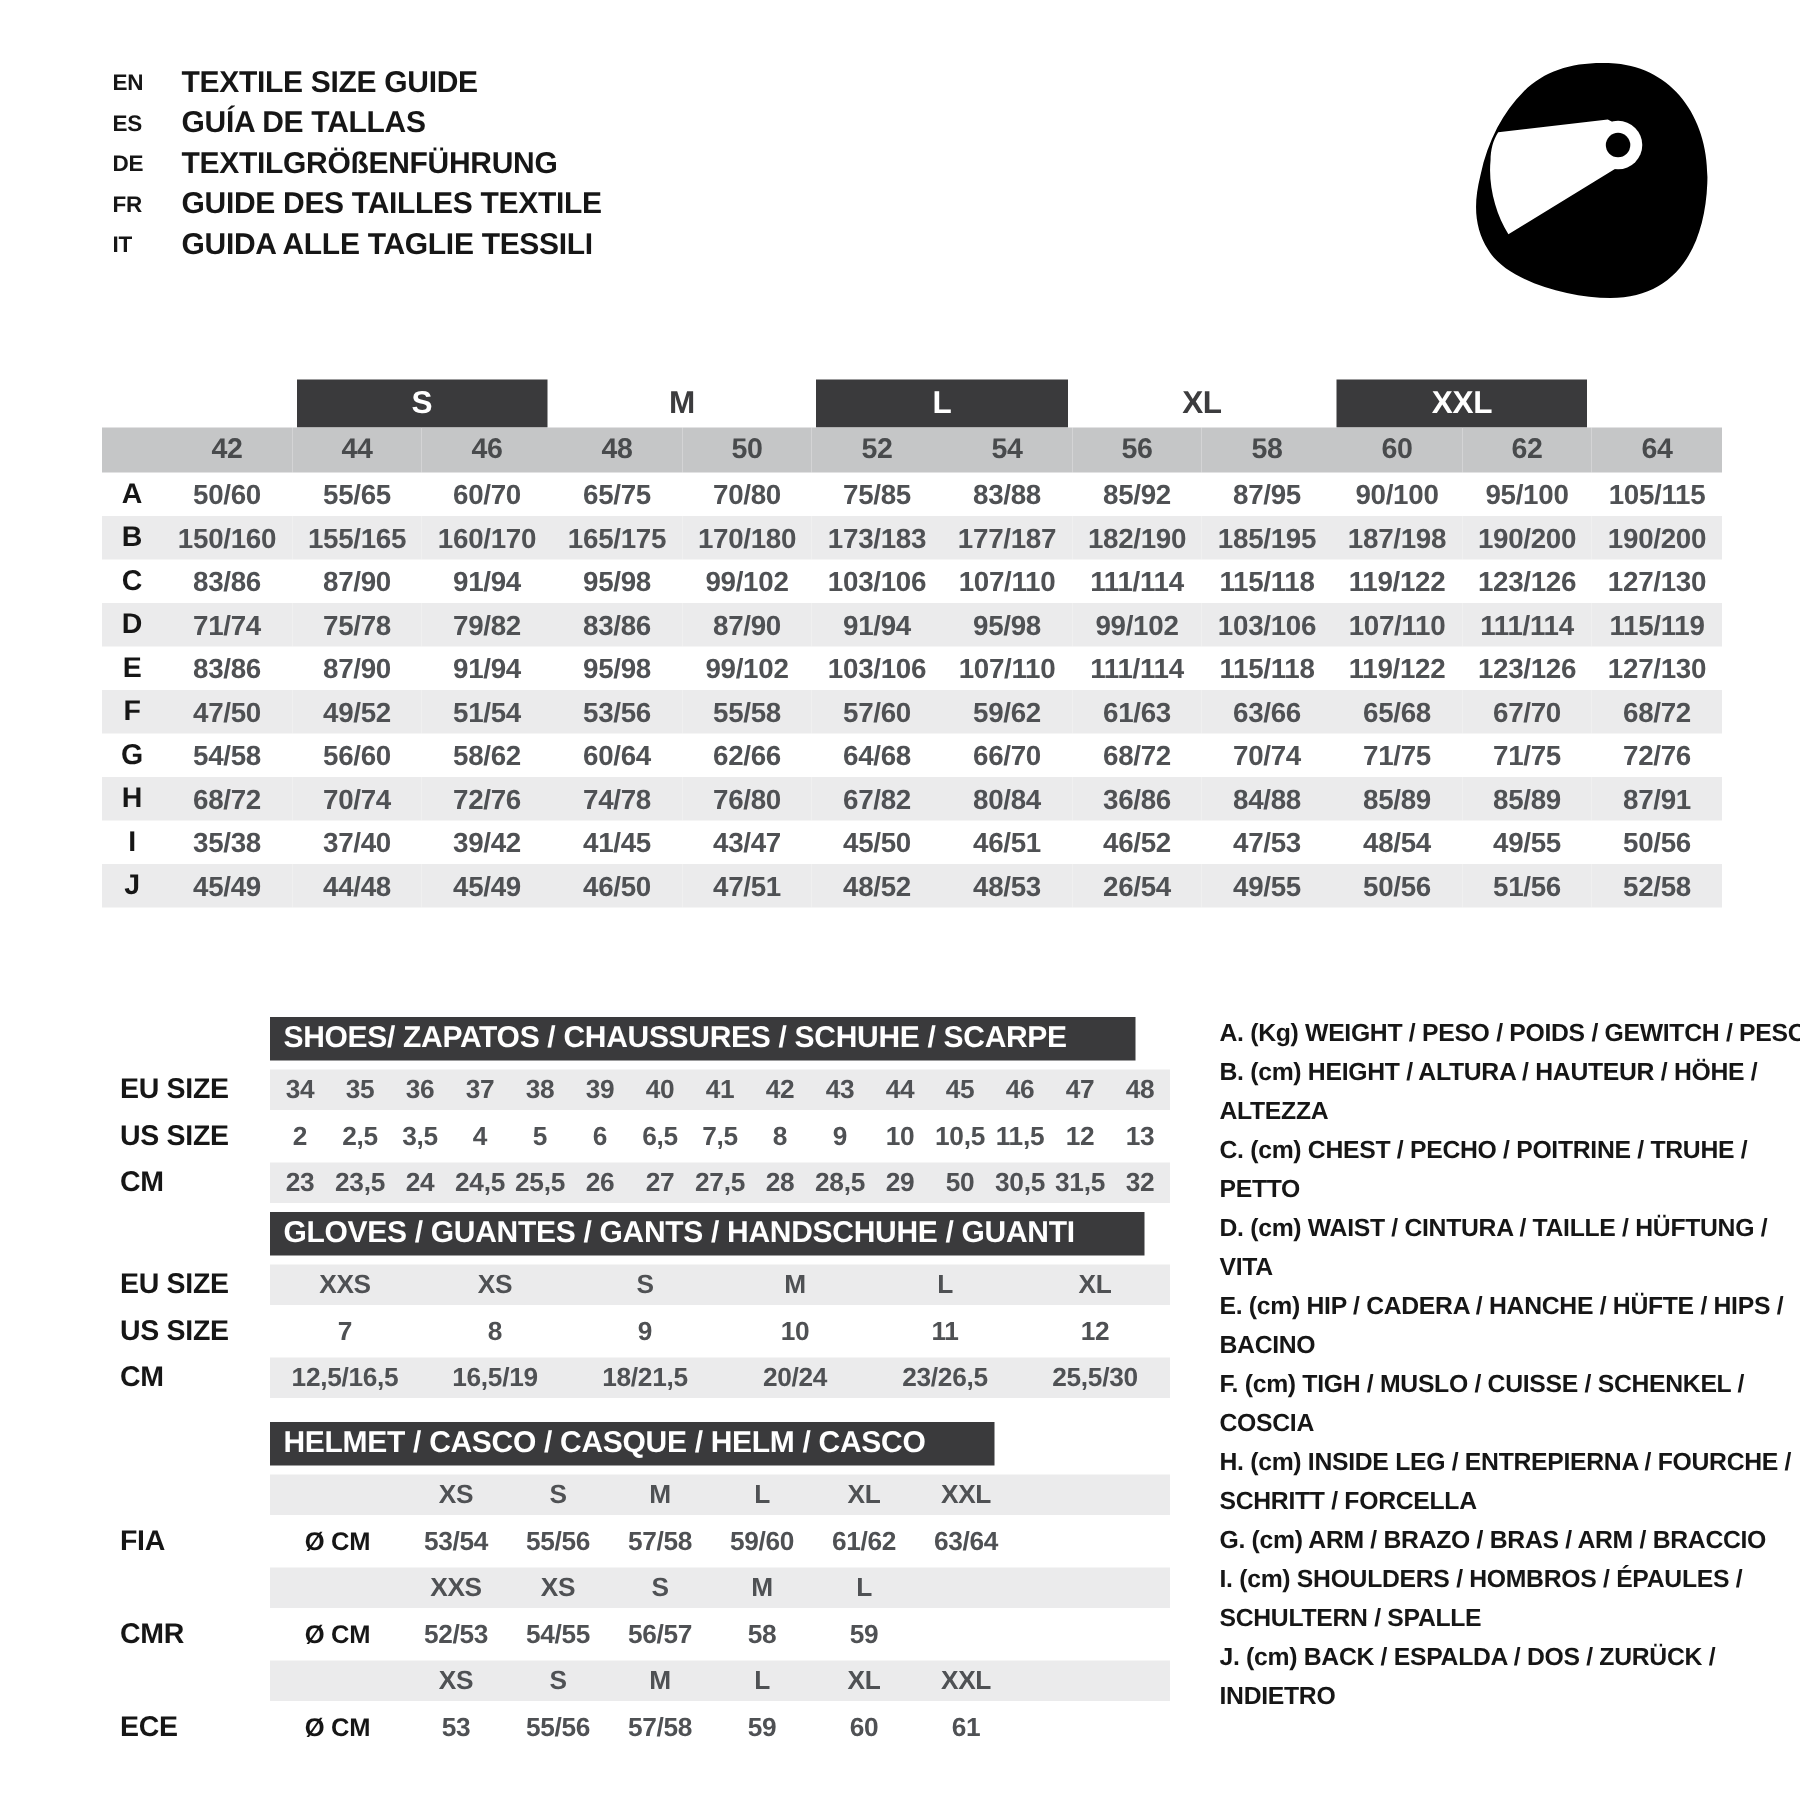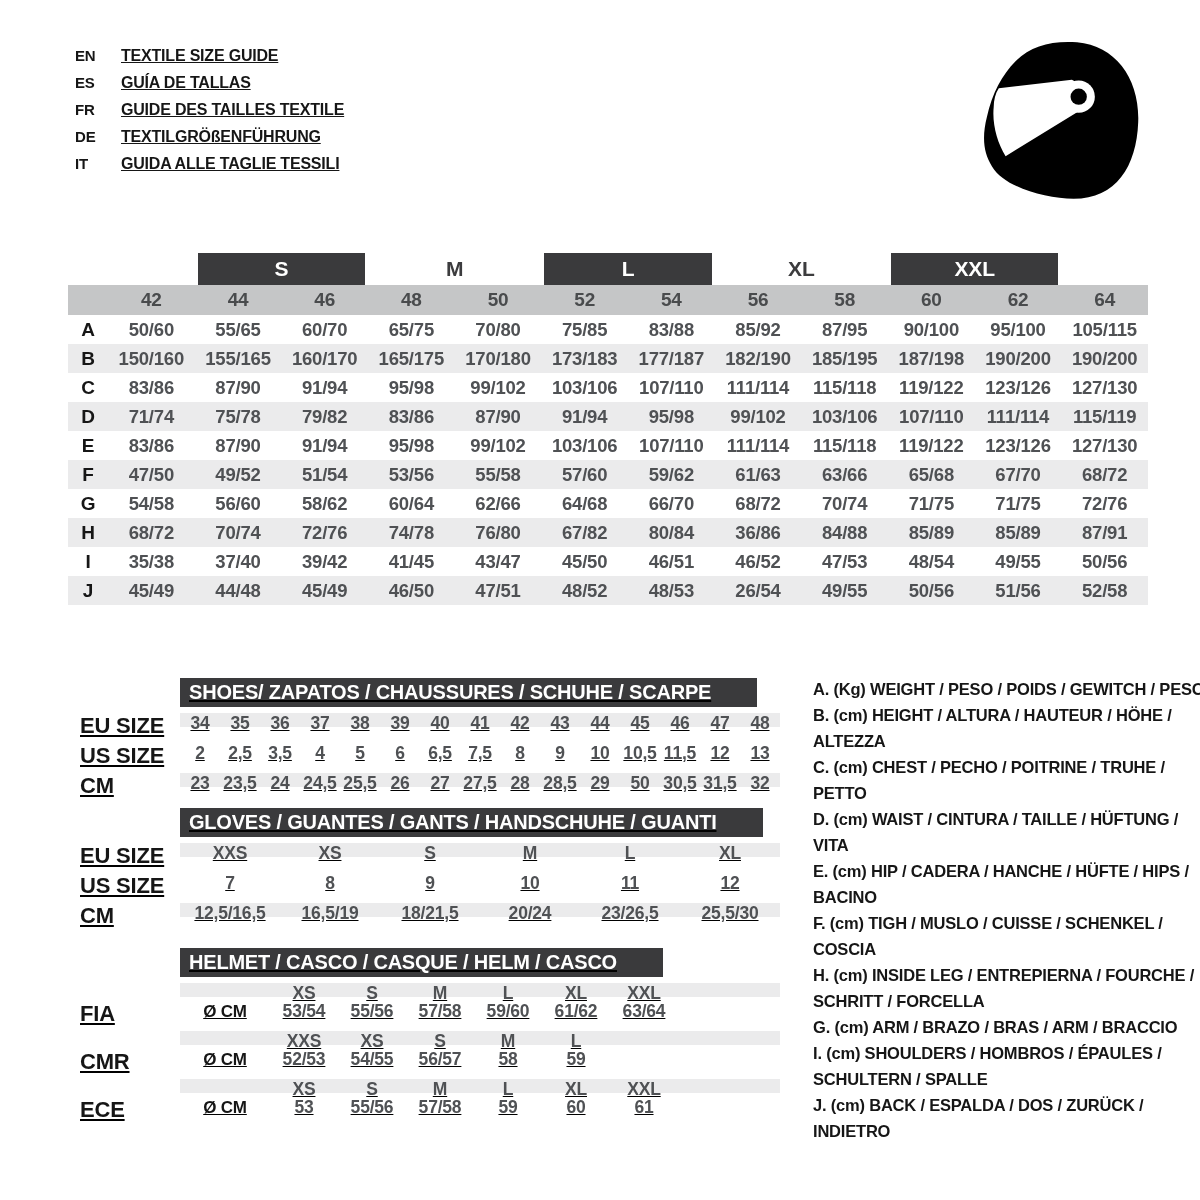--- a/index.html
+++ b/index.html
@@ -10,21 +10,21 @@
     --ink:#161616;
   }
   *{box-sizing:border-box;margin:0;padding:0;}
   html,body{width:1200px;height:1200px;background:#fff;overflow:hidden;}
   body{position:relative;font-family:"Liberation Sans","DejaVu Sans",sans-serif;letter-spacing:-0.2px;}
 
   
   .lang-block{position:absolute;left:75px;top:42px;}
   .lang-row{display:flex;height:27px;align-items:center;}
   .lang-code{width:46px;font-weight:bold;font-size:15px;color:var(--ink);}
-  .lang-title{font-weight:bold;font-size:16px;color:var(--ink);white-space:nowrap;text-decoration:underline;}
+  .lang-title{font-weight:bold;font-size:20px;color:var(--ink);white-space:nowrap;}
 
   
   .helmet-logo{position:absolute;left:975px;top:33px;width:170px;height:175px;}
 
   
   .apparel{position:absolute;left:68px;top:253px;width:1080px;
            display:grid;grid-template-columns:40px repeat(12,1fr);}
   .ap-cell{display:flex;align-items:center;justify-content:center;font-weight:bold;white-space:nowrap;}
   .h-group{height:32px;}
   .boxed{background:var(--dark);color:#fff;margin:0 3px;font-size:21px;}
@@ -32,27 +32,27 @@
   .band{background:var(--band);height:30px;font-size:19px;color:#494b4d;}
   .d-row{height:29px;font-size:18.5px;color:var(--num);}
   .letter{color:var(--ink);font-size:19px;}
   .shaded{background:var(--shade);}
 
   
   .sec{position:absolute;left:68px;}
   .shoes-sec{top:678px;}
   .gloves-sec{top:808px;}
   .helmet-sec{top:948px;}
-  .sec-row{display:flex;margin-bottom:4px;text-decoration:underline;}
+  .sec-row{display:flex;margin-bottom:4px;}
   .banner-row{margin-bottom:6px;}
-  .sec-label{width:112px;display:flex;align-items:center;font-weight:bold;font-size:22px;
+  .sec-label{width:112px;display:flex;align-items:center;font-weight:bold;font-size:19px;
              color:var(--ink);padding-left:12px;flex:none;white-space:nowrap;}
   .banner{height:29px;background:var(--dark);color:#fff;font-weight:bold;font-size:20px;
           display:flex;align-items:center;padding:0 46px 0 9px;white-space:nowrap;}
-  .sec-content{width:600px;height:14px;display:grid;align-items:center;flex:none;}
+  .sec-content{width:600px;height:27px;display:grid;align-items:center;flex:none;}
   .sec-val{text-align:center;font-weight:bold;font-size:17.5px;color:var(--num);white-space:nowrap;}
   .unit{color:var(--ink);font-size:17px;}
   .cols-15{grid-template-columns:repeat(15,1fr);}
   .cols-6{grid-template-columns:repeat(6,1fr);}
   .helmet-cols{grid-template-columns:90px repeat(6,68px) 1fr;}
 
   
   .legend{position:absolute;left:813px;top:676px;width:400px;}
   .legend-item{font-weight:bold;font-size:16.5px;line-height:26px;color:var(--ink);}
 </style>
@@ -62,26 +62,26 @@
 <div class="lang-block">
   <div class="lang-row">
     <span class="lang-code">EN</span>
     <span class="lang-title">TEXTILE SIZE GUIDE</span>
   </div>
   <div class="lang-row">
     <span class="lang-code">ES</span>
     <span class="lang-title">GUÍA DE TALLAS</span>
   </div>
   <div class="lang-row">
+    <span class="lang-code">DE</span>
+    <span class="lang-title">TEXTILGRÖßENFÜHRUNG</span>
+  </div>
+  <div class="lang-row">
     <span class="lang-code">FR</span>
     <span class="lang-title">GUIDE DES TAILLES TEXTILE</span>
-  </div>
-  <div class="lang-row">
-    <span class="lang-code">DE</span>
-    <span class="lang-title">TEXTILGRÖßENFÜHRUNG</span>
   </div>
   <div class="lang-row">
     <span class="lang-code">IT</span>
     <span class="lang-title">GUIDA ALLE TAGLIE TESSILI</span>
   </div>
 </div>
 
 <div class="helmet-logo">
   <svg viewBox="0 0 100 100" width="170" height="175" aria-hidden="true">
     <path d="M60 4 C83 6 97 26 96 51 C95 77 83 96 58 96 C41 96 17 89 10 77 C5 69 4 60 7 48 C10 34 16 23 24 15 C33 6 45 3 60 4 Z" fill="#000"></path>

